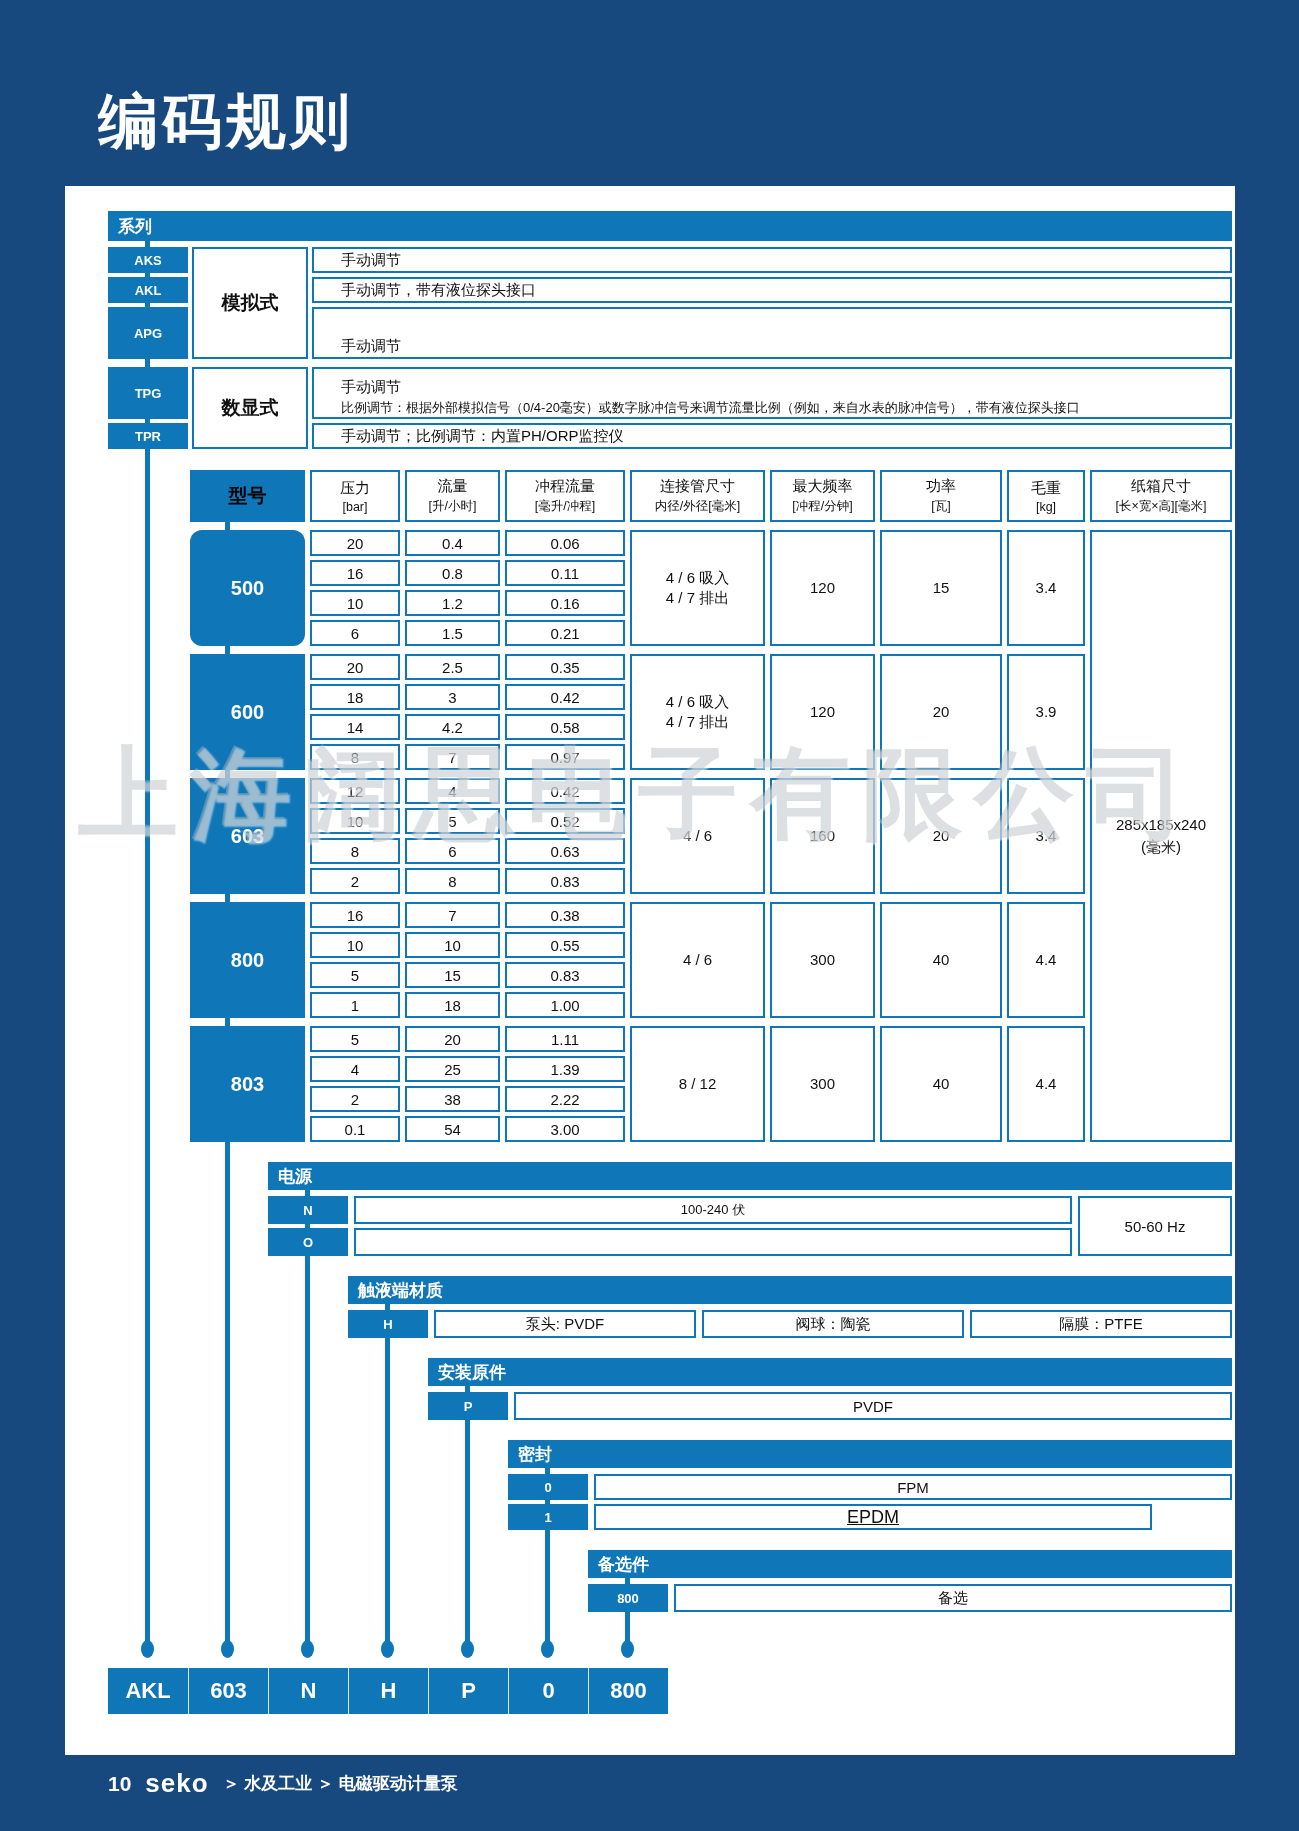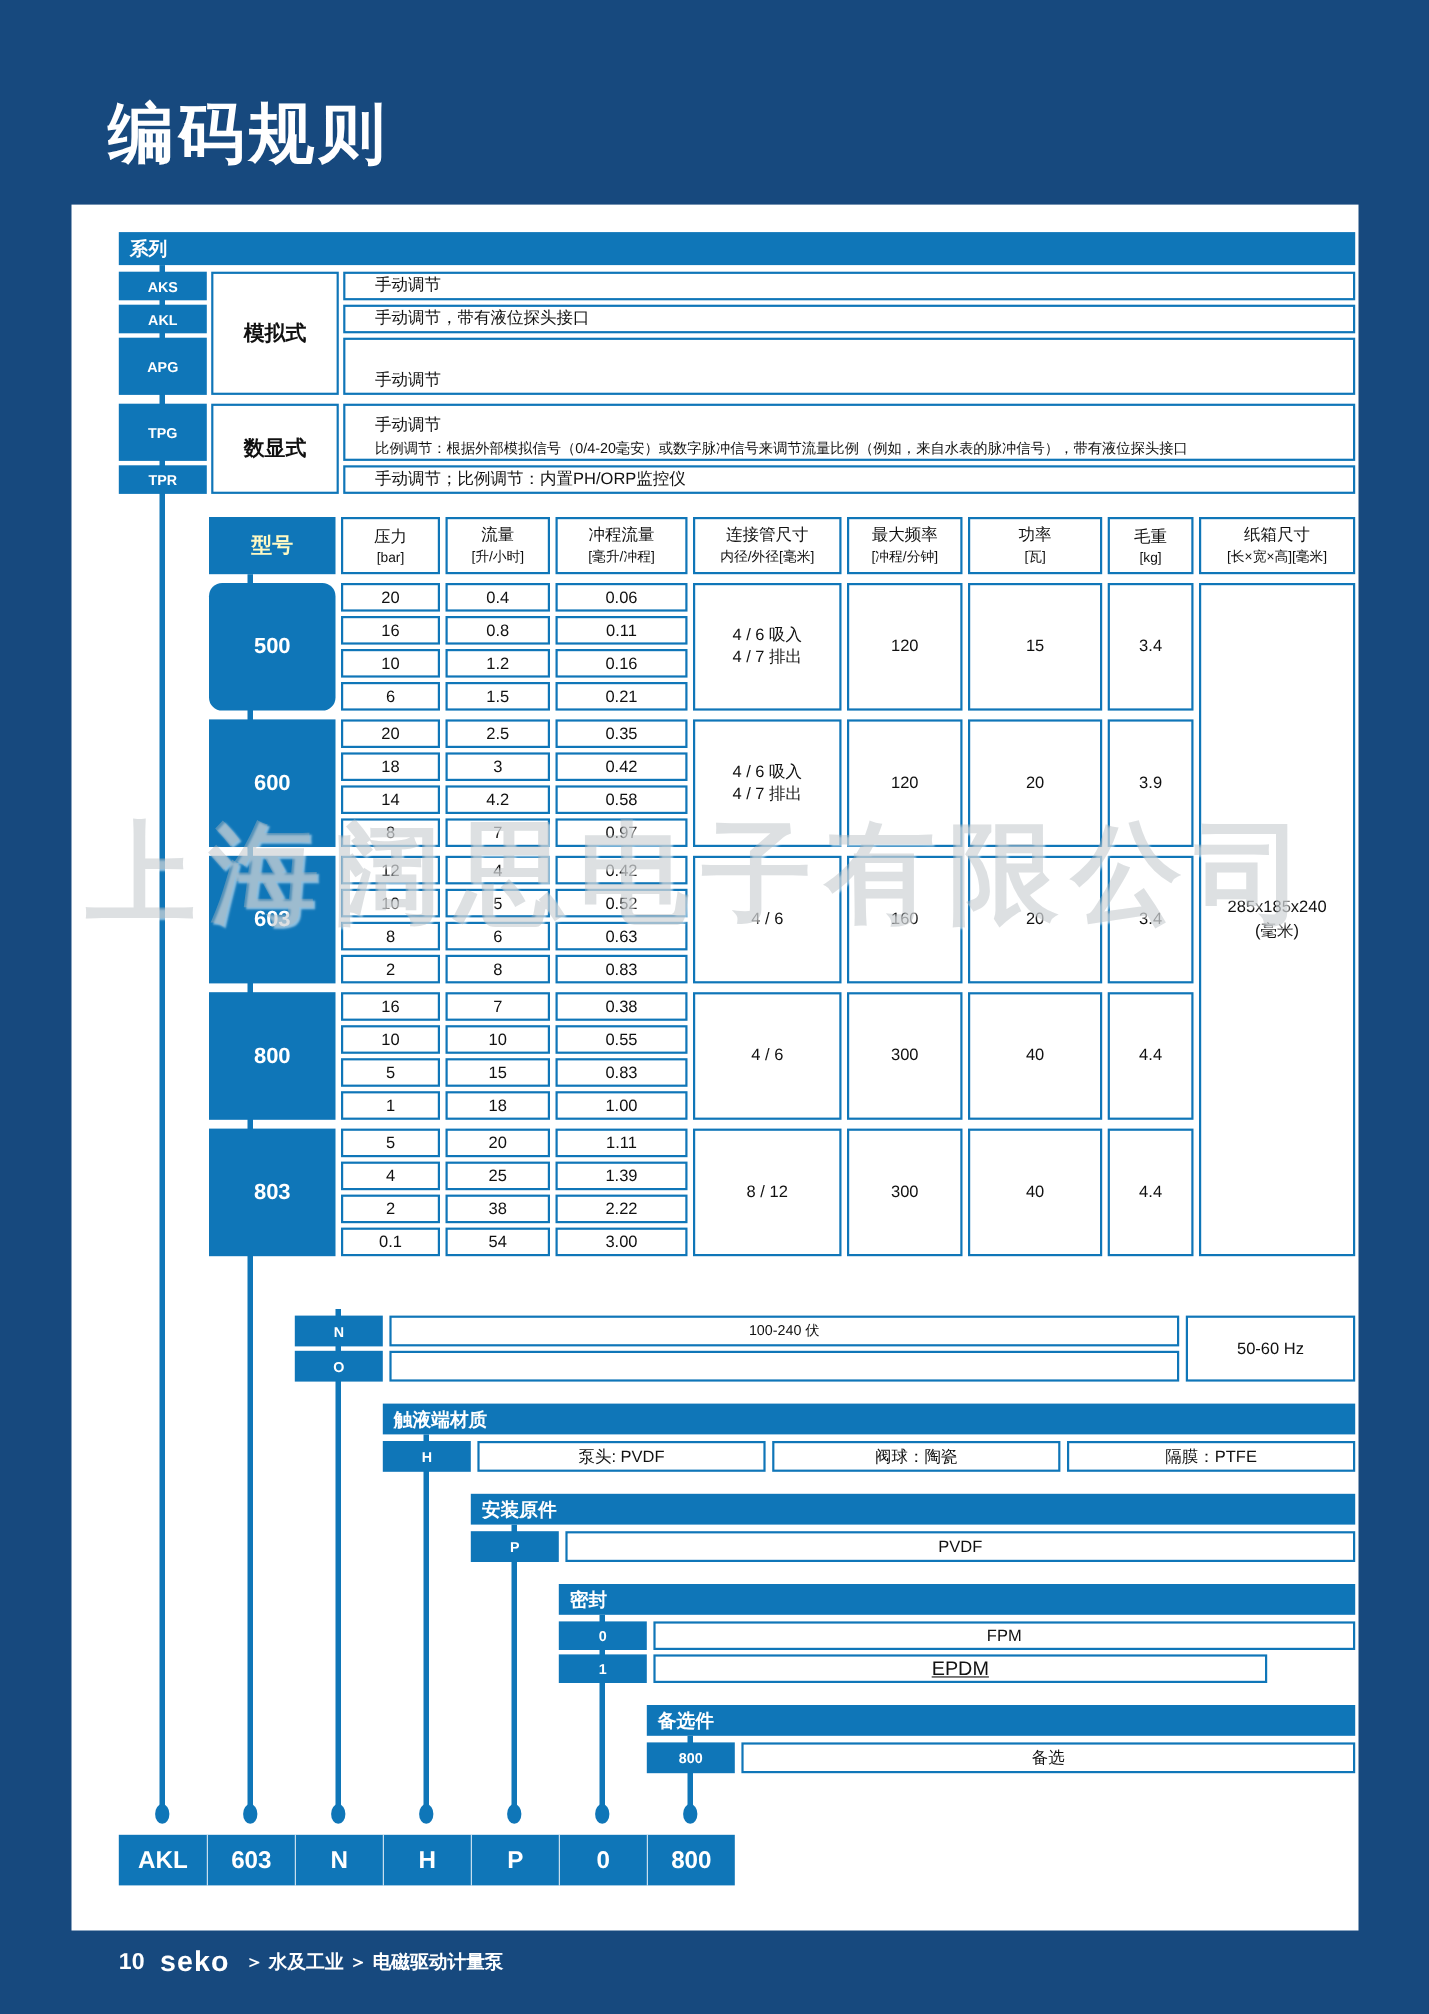--- a/index.html
+++ b/index.html
@@ -21,21 +21,21 @@
   .desc .l1{font-size:15px;line-height:1.45;}
   .desc .l2{font-size:13px;line-height:1.5;}
   .typebox{position:absolute;display:flex;align-items:center;justify-content:center;font-size:19px;font-weight:bold;z-index:3;}
   .vline{position:absolute;width:5px;background:#0f76b8;z-index:1;}
   .dot{position:absolute;width:13px;height:18px;border-radius:50%;background:#0f76b8;z-index:2;}
   
   .hdr-row{position:absolute;left:190px;top:470px;display:flex;gap:5px;height:52px;z-index:3;}
   .hdr{display:flex;flex-direction:column;align-items:center;justify-content:center;gap:2px;height:52px;flex:none;}
   .hdr .h1{font-size:15px;font-weight:normal;}
   .hdr .h2{font-size:12.5px;}
-  .hdr-model{background:#0f76b8;color:#fef9c3;border:none;font-size:19px;font-weight:bold;display:flex;align-items:center;justify-content:center;}
+  .hdr-model{background:#0f76b8;color:#000000;border:none;font-size:19px;font-weight:bold;display:flex;align-items:center;justify-content:center;}
   .block{position:absolute;left:190px;display:flex;gap:5px;height:116px;z-index:3;}
   .modelcell{position:static;height:116px;flex:none;font-size:20px;}
   .col{display:flex;flex-direction:column;gap:4px;flex:none;}
   .col .box{height:26px;flex:none;font-size:15px;}
   .merged{height:116px;flex:none;display:flex;flex-direction:column;align-items:center;justify-content:center;font-size:15px;line-height:1.35;}
   .carton{position:absolute;left:1090px;top:530px;width:142px;height:612px;display:flex;flex-direction:column;align-items:center;justify-content:center;font-size:15px;line-height:1.5;z-index:3;}
   
   .codebar{position:absolute;left:108px;top:1668px;width:560px;height:46px;background:#0f76b8;display:flex;z-index:3;}
   .codeseg{width:80px;display:flex;align-items:center;justify-content:center;color:#fff;font-weight:bold;font-size:22px;border-left:1px solid rgba(255,255,255,.85);box-sizing:border-box;}
   .codeseg:first-child{border-left:none;}
@@ -279,20 +279,23 @@
     <div class="box merged" style="width:105px;">300</div>
     <div class="box merged" style="width:122px;">40</div>
     <div class="box merged" style="width:78px;">4.4</div>
   </div>
 
   <div class="box carton">
     <span>285x185x240</span>
     <span>(毫米)</span>
   </div>
 
+  <div class="bar" style="left:268px;top:1162px;width:964px;height:28px;">
+    <span>电源</span>
+  </div>
   <div class="key" style="left:268px;top:1196px;width:80px;height:28px;">N</div>
   <div class="box abox cellc" style="left:354px;top:1196px;width:718px;height:28px;font-size:13px;">100-240 伏</div>
   <div class="key" style="left:268px;top:1228px;width:80px;height:28px;">O</div>
   <div class="box abox cellc" style="left:354px;top:1228px;width:718px;height:28px;font-size:15px;"></div>
   <div class="box abox cellc" style="left:1078px;top:1196px;width:154px;height:60px;font-size:15px;">50-60 Hz</div>
 
   <div class="bar" style="left:348px;top:1276px;width:884px;height:28px;">
     <span>触液端材质</span>
   </div>
   <div class="key" style="left:348px;top:1310px;width:80px;height:28px;">H</div>

